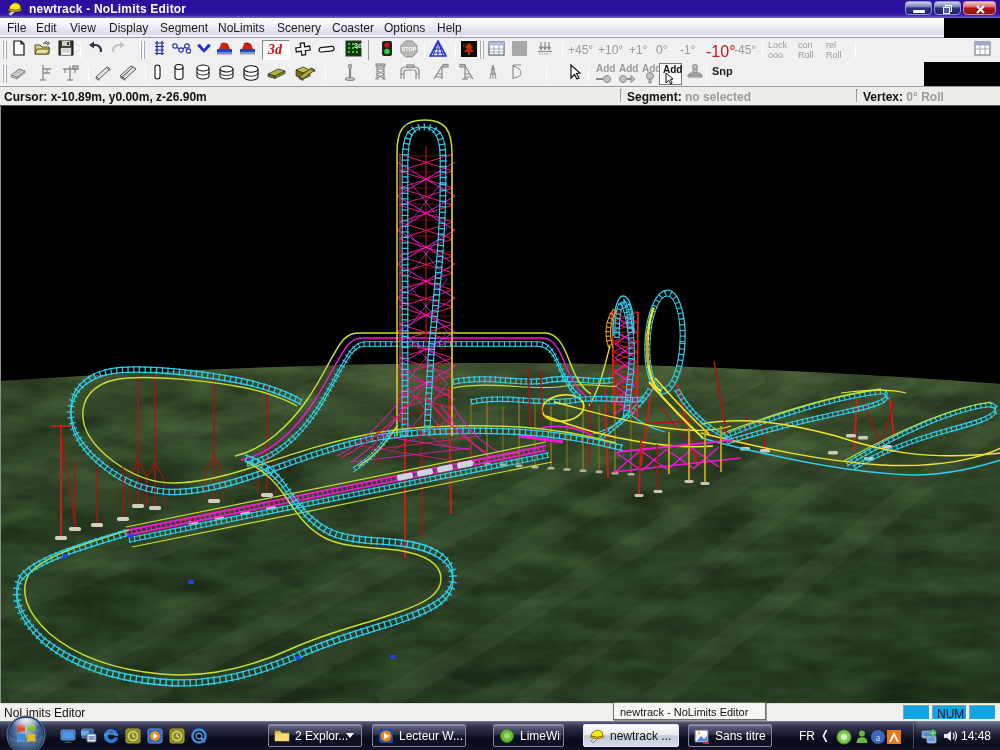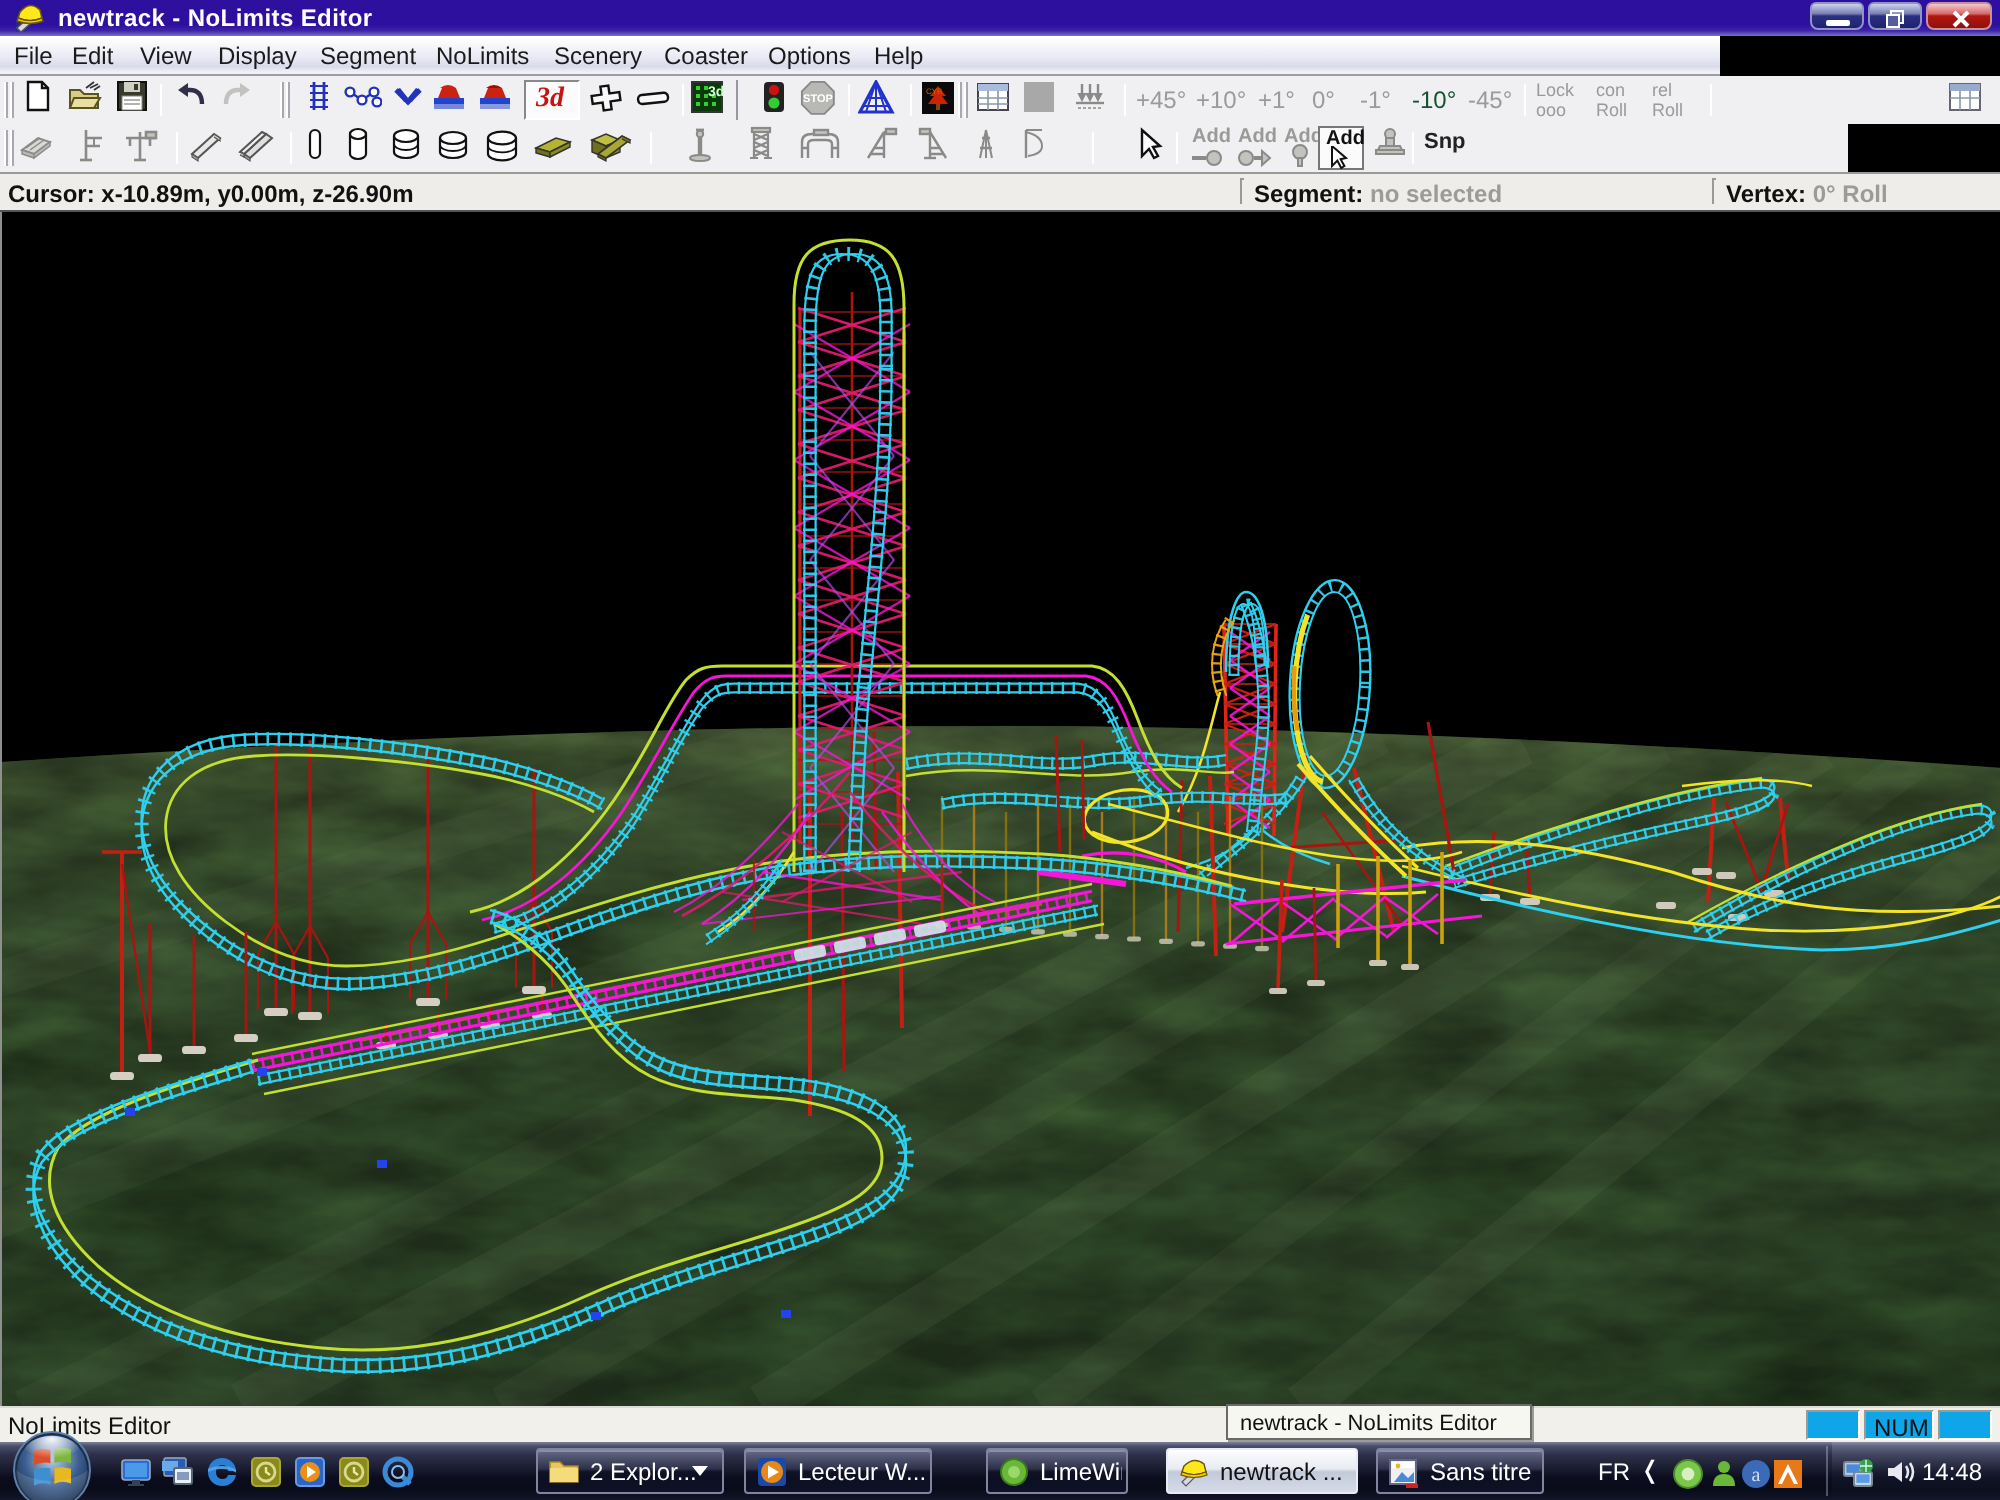--- a/index.html
+++ b/index.html
@@ -3,21 +3,21 @@
 <meta charset="utf-8">
 <style>
   * { margin:0; padding:0; box-sizing:border-box; }
   html,body { width:1000px; height:750px; overflow:hidden; background:#000;
     font-family:"Liberation Sans", sans-serif; }
   .abs { position:absolute; }
   #titlebar { position:absolute; left:0; top:0; width:1000px; height:18px;
     background:linear-gradient(#2c0f9c 0%, #2e10a0 70%, #3d23a8 85%, #7a6fc8 100%);
     color:#fff; }
   #titletext { position:absolute; left:29px; top:2px; font-size:12px; font-weight:bold; letter-spacing:0.2px;}
-  #menubar { position:absolute; left:0; top:18px; width:860px; height:20px;
+  #menubar { position:absolute; left:0; top:18px; width:944px; height:20px;
     background:linear-gradient(#ffffff 5%, #e9eaf4 55%, #d9dbea 80%, #f0f0f6 95%);
     border-bottom:1px solid #9c9caa; }
   .menuitem { position:absolute; top:3px; font-size:12px; color:#1a1a1a; }
   #toolbar1 { position:absolute; left:0; top:38px; width:1000px; height:24px; background:#f0eff2;padding-left:28px; }
   #toolbar2 { position:absolute; left:0; top:62px; width:924px; height:24px; background:#f0eff2; }
   #statusstrip { position:absolute; left:0; top:86px; width:1000px; height:20px;
     background:#eeede9; border-top:1px solid #9a9a9a; border-bottom:1px solid #555; }
   .ss-txt { position:absolute; top:3px; font-size:12px; font-weight:bold; color:#111; }
   .ss-gray { color:#9b9b98;margin-top:16px; }
   .ss-div { position:absolute; top:2px; width:2px; height:13px; border-left:1px solid #999; border-top:1px solid #999; }
@@ -196,21 +196,21 @@
         <path d="M2,11.5 L16,11.5" stroke-width="1.2"></path>
         <path d="M3,14 L15,14" stroke-width="0.8" stroke-dasharray="1.5 1"></path>
       </g>
     </svg>
 <div class="abs" style="left:562px;top:4px;width:1px;height:16px;background:#b8b8c0;border-right:1px solid #fff"></div>
 <span class="abs" style="left:568px;top:5px;font-size:12px;color:#9a9a98">+45°</span>
 <span class="abs" style="left:598px;top:5px;font-size:12px;color:#9a9a98">+10°</span>
 <span class="abs" style="left:629px;top:5px;font-size:12px;color:#9a9a98">+1°</span>
 <span class="abs" style="left:656px;top:5px;font-size:12px;color:#9a9a98">0°</span>
 <span class="abs" style="left:680px;top:5px;font-size:12px;color:#9a9a98">-1°</span>
-<span class="abs" style="left:706px;top:5px;font-size:12px;color:#14532d">-10°</span>
+<span class="abs" style="left:706px;top:5px;font-size:16px;color:#b91c1c">-10°</span>
 <span class="abs" style="left:734px;top:5px;font-size:12px;color:#9a9a98">-45°</span>
 <div class="abs" style="left:762px;top:4px;width:1px;height:16px;background:#b8b8c0;border-right:1px solid #fff"></div>
 <div class="abs" style="left:768px;top:2px;font-size:9px;line-height:10px;color:#9a9a98">Lock<br>ooo</div>
 <div class="abs" style="left:798px;top:2px;font-size:9px;line-height:10px;color:#9a9a98">con<br>Roll</div>
 <div class="abs" style="left:826px;top:2px;font-size:9px;line-height:10px;color:#9a9a98">rel<br>Roll</div>
 <div class="abs" style="left:855px;top:4px;width:1px;height:16px;background:#b8b8c0;border-right:1px solid #fff"></div>
 <svg class="abs" style="left:974px;top:2px" width="18" height="18" viewBox="0 0 18 18">
       <rect x="1" y="2" width="15" height="13" fill="#fff" stroke="#667"></rect>
       <rect x="1" y="2" width="15" height="3.5" fill="#99aacc"></rect>
       <path d="M1,9 L16,9 M6,5.5 L6,15 M11,5.5 L11,15" stroke="#8899aa" stroke-width="0.8"></path>

